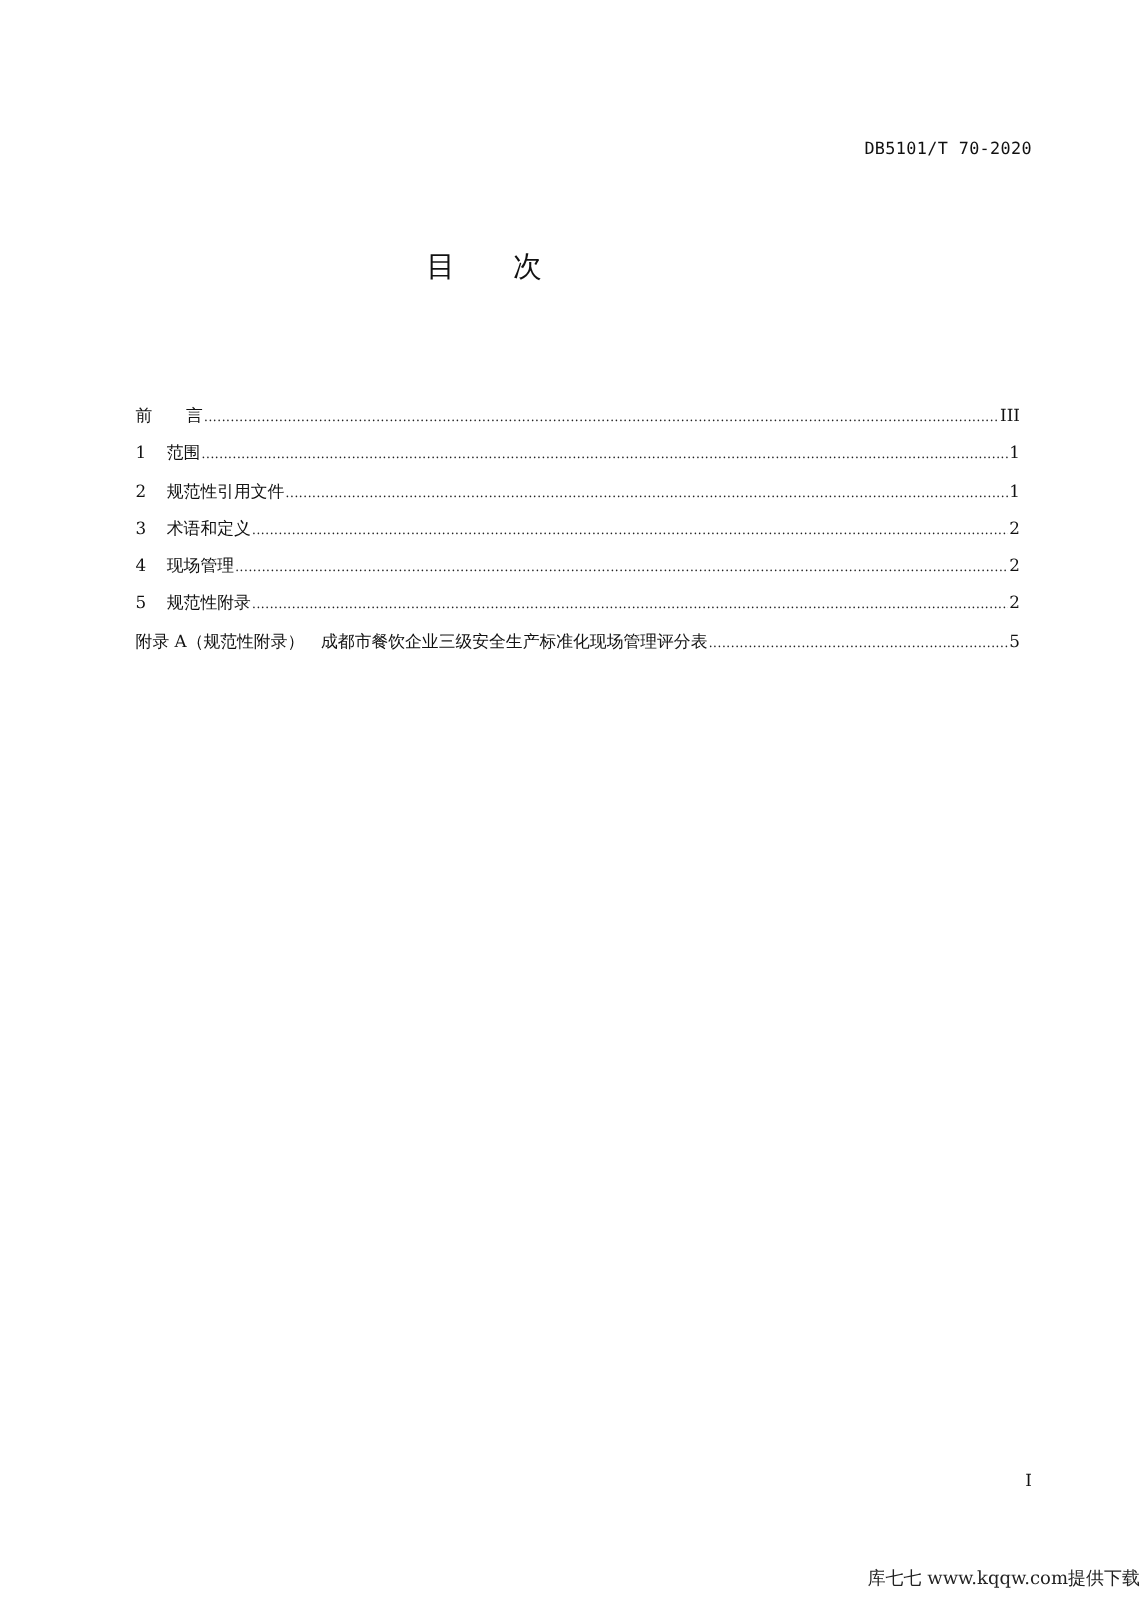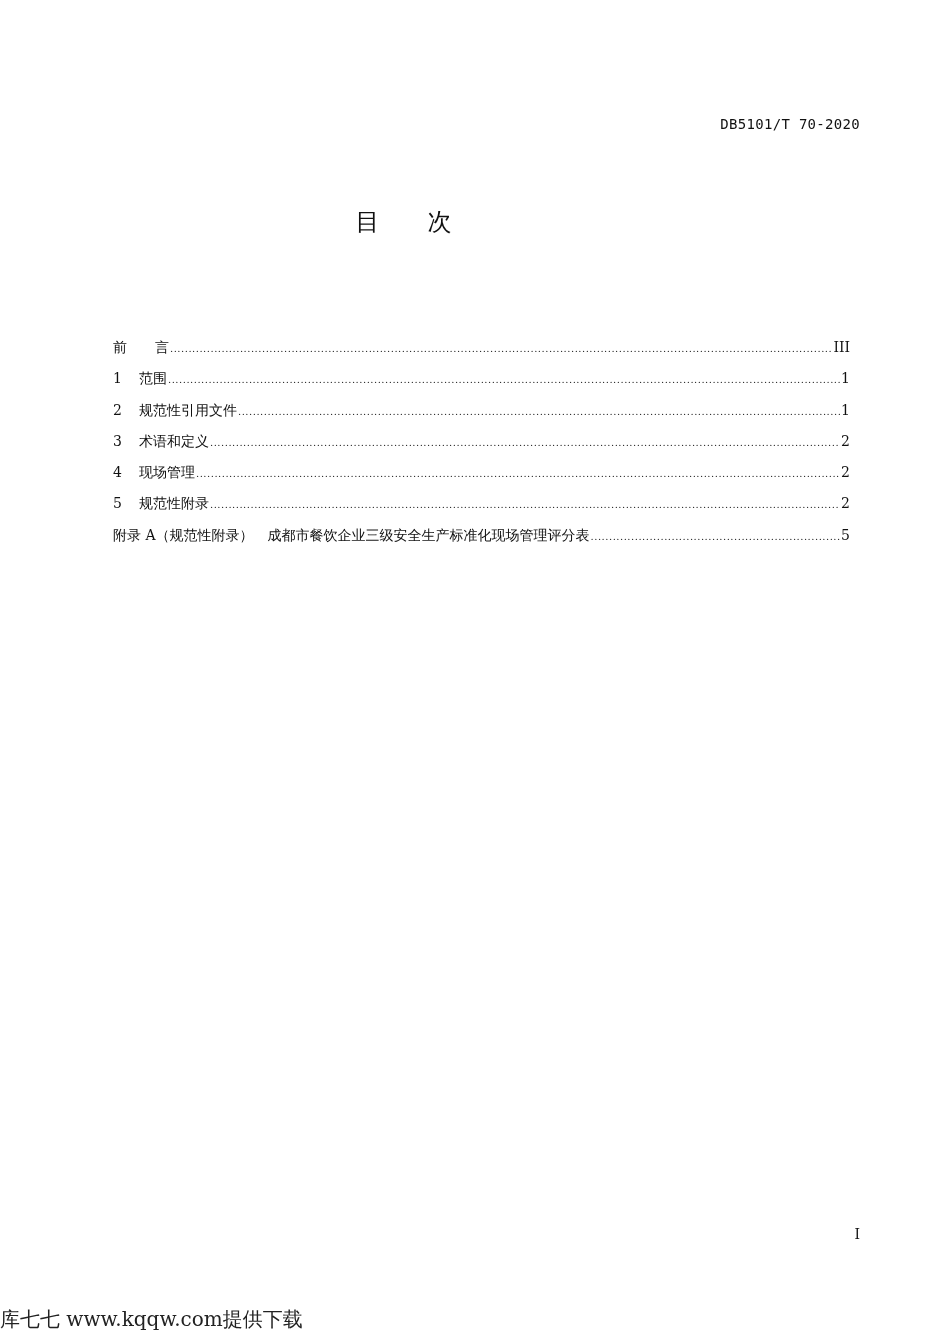--- a/index.html
+++ b/index.html
@@ -11,21 +11,21 @@
            font-size:24px; color:#111; }
   .title .sp { display:inline-block; width:48px; }
   .toc { position:absolute; top:304px; left:113px; width:737px;margin-top:32px; }
   .toc-row { display:flex; align-items:baseline; height:31.3px; font-size:14px; line-height:22px; }
   .toc-num { width:26px; flex:none; }
   .toc-label { flex:none; white-space:nowrap; }
   .toc-dots { flex:1; overflow:hidden; white-space:nowrap; font-size:10px; letter-spacing:0.5px; color:#222; margin:0 1px; }
   .toc-dots::before { content:"........................................................................................................................................................................................................................................................................"; }
   .toc-page { flex:none; text-align:center; }
   .page-num { position:absolute; top:1226px; right:90px; font-size:14px; }
-  .footer { position:absolute; top:1306px; left:0; width:950px; text-align:left; font-size:20px; color:#222; }
+  .footer { position:absolute; top:1306px; left:0; width:950px; text-align:right; font-size:15px; color:#222; }
 </style>
 </head>
 <body>
 
 <div class="std-code">DB5101/T 70-2020</div>
 
 <div class="title">
   <span>目</span><span class="sp"></span><span>次</span>
 </div>
 

